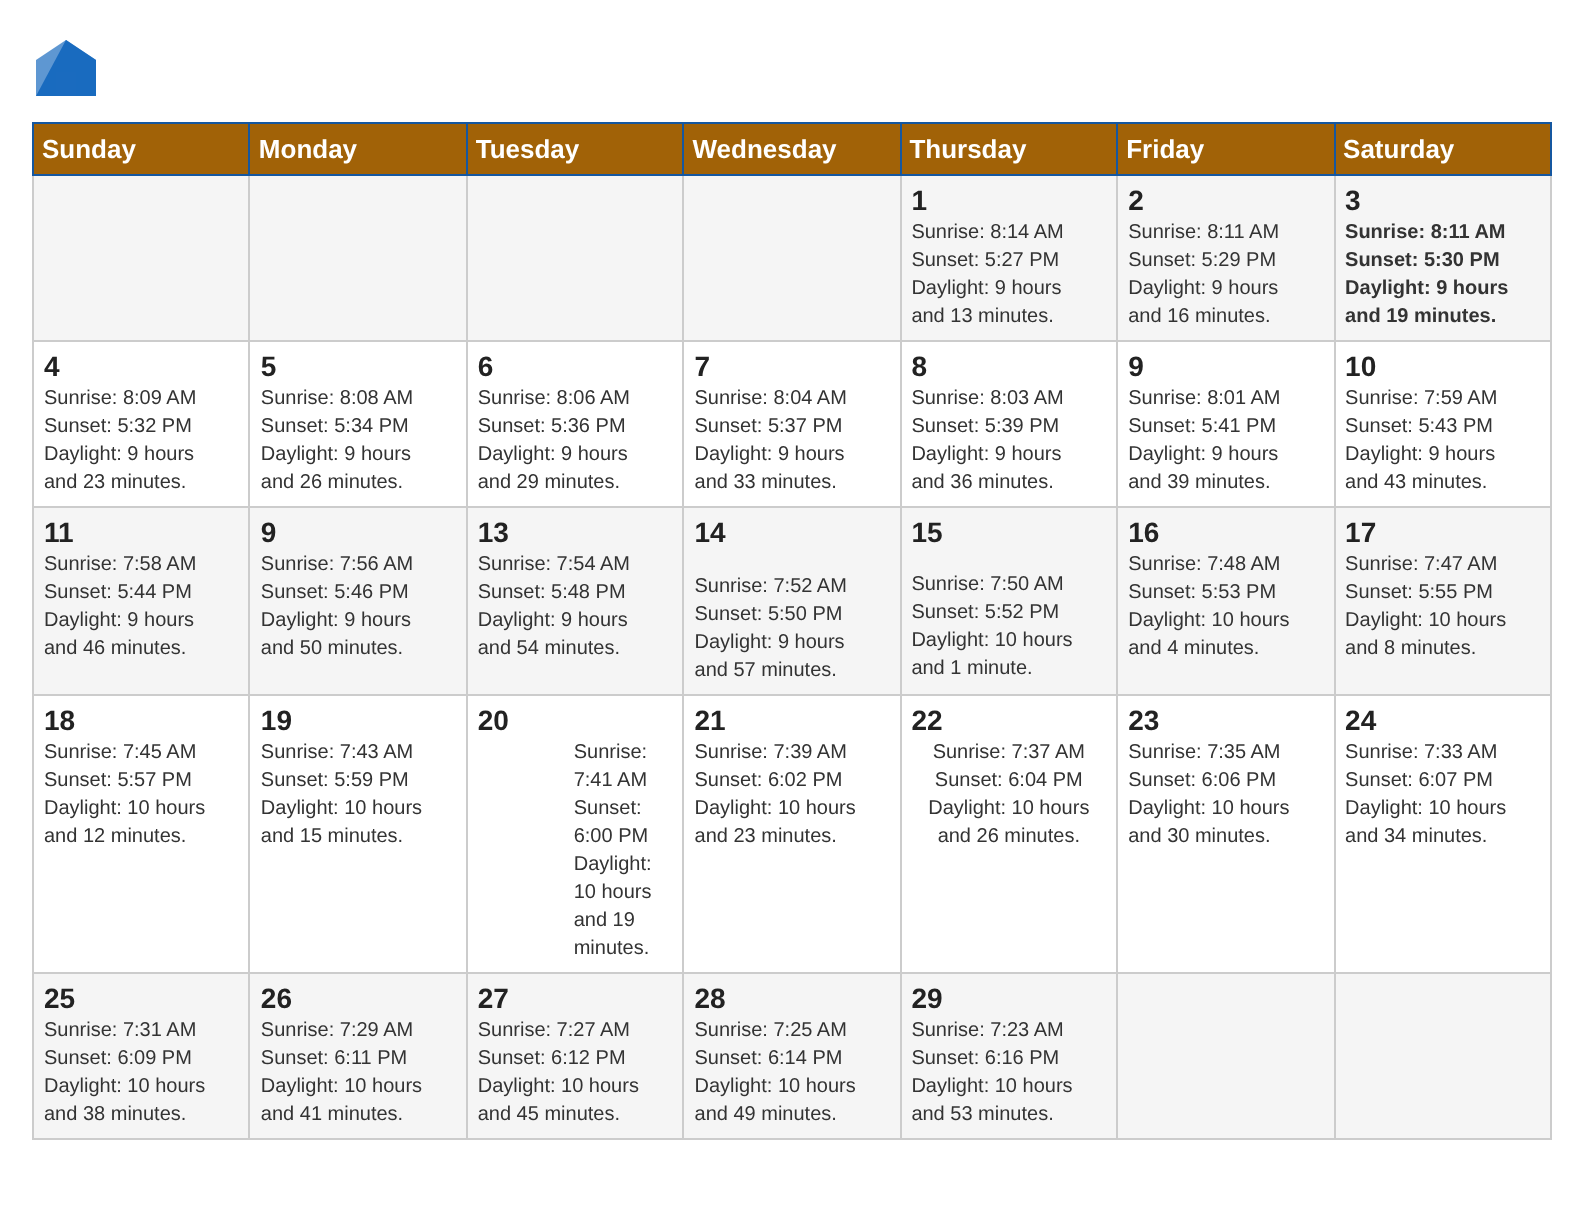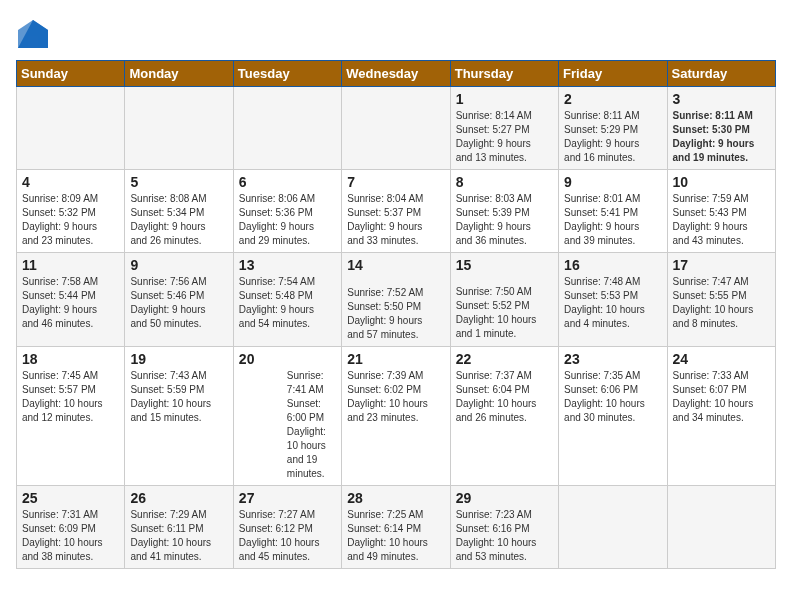--- a/index.html
+++ b/index.html
@@ -277,21 +277,21 @@
         </td>
         <td>
           <div class="day-num">21</div>
           <div class="cell-info" style="white-space: pre-line;">Sunrise: 7:39 AM
 Sunset: 6:02 PM
 Daylight: 10 hours
 and 23 minutes.</div>
         </td>
         <td>
           <div class="day-num">22</div>
-          <div class="cell-info" style="white-space: pre-line;">Sunrise: 7:37 AM
+          <div class="cell-info" style="white-space: pre-line; text-align: center;">Sunrise: 7:37 AM
 Sunset: 6:04 PM
 Daylight: 10 hours
 and 26 minutes.</div>
         </td>
         <td>
           <div class="day-num">23</div>
           <div class="cell-info" style="white-space: pre-line;">Sunrise: 7:35 AM
 Sunset: 6:06 PM
 Daylight: 10 hours
 and 30 minutes.</div>

